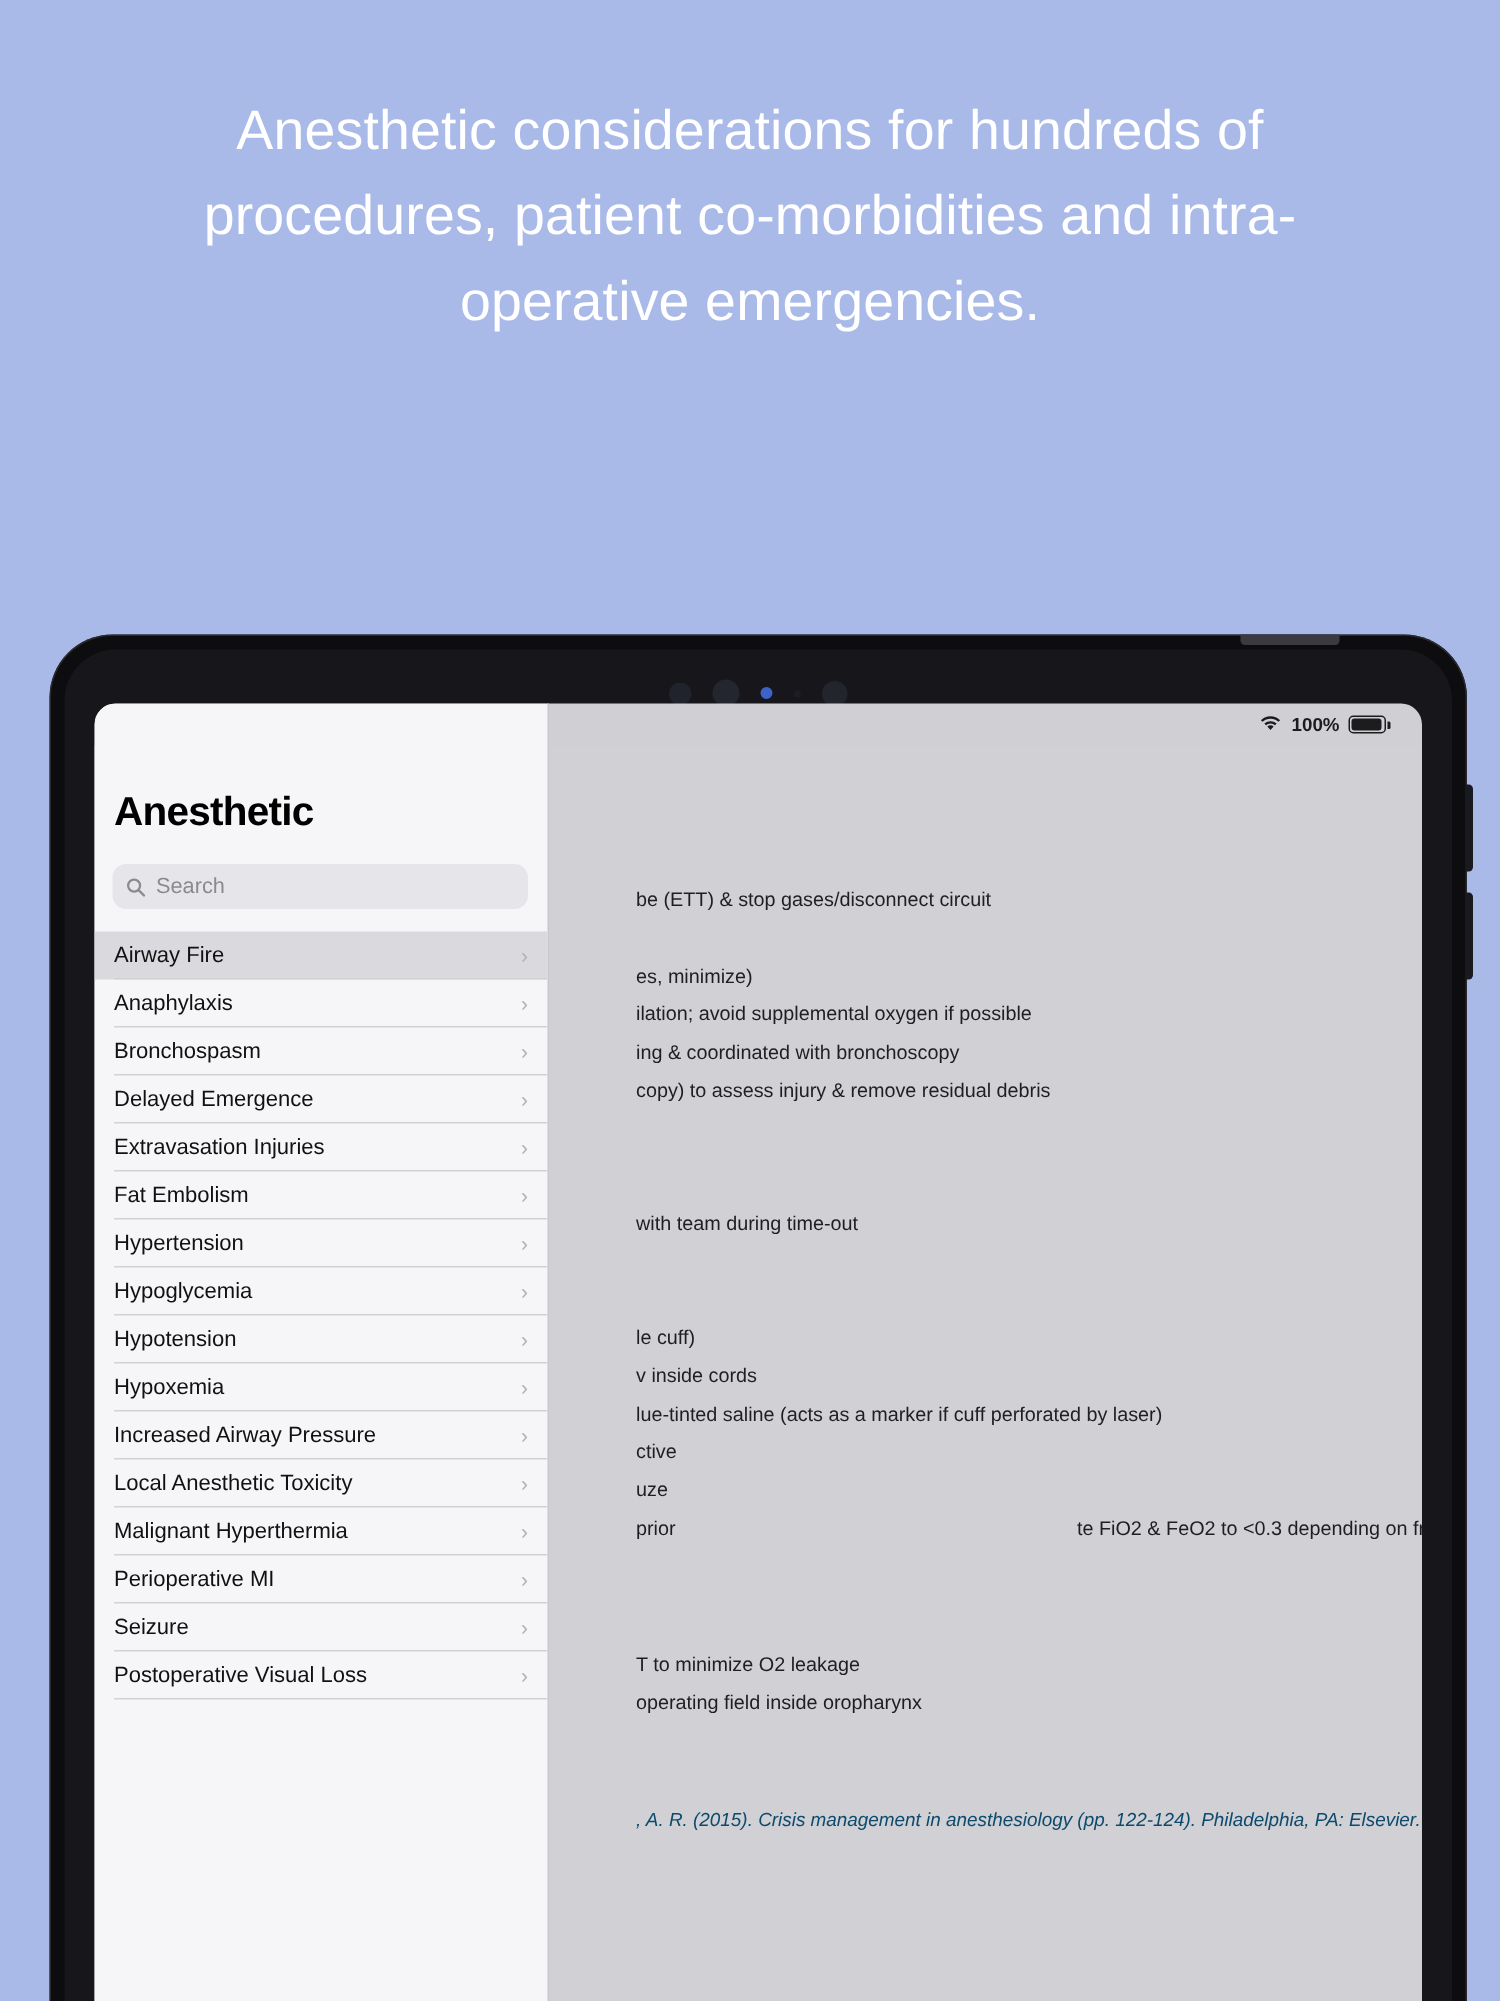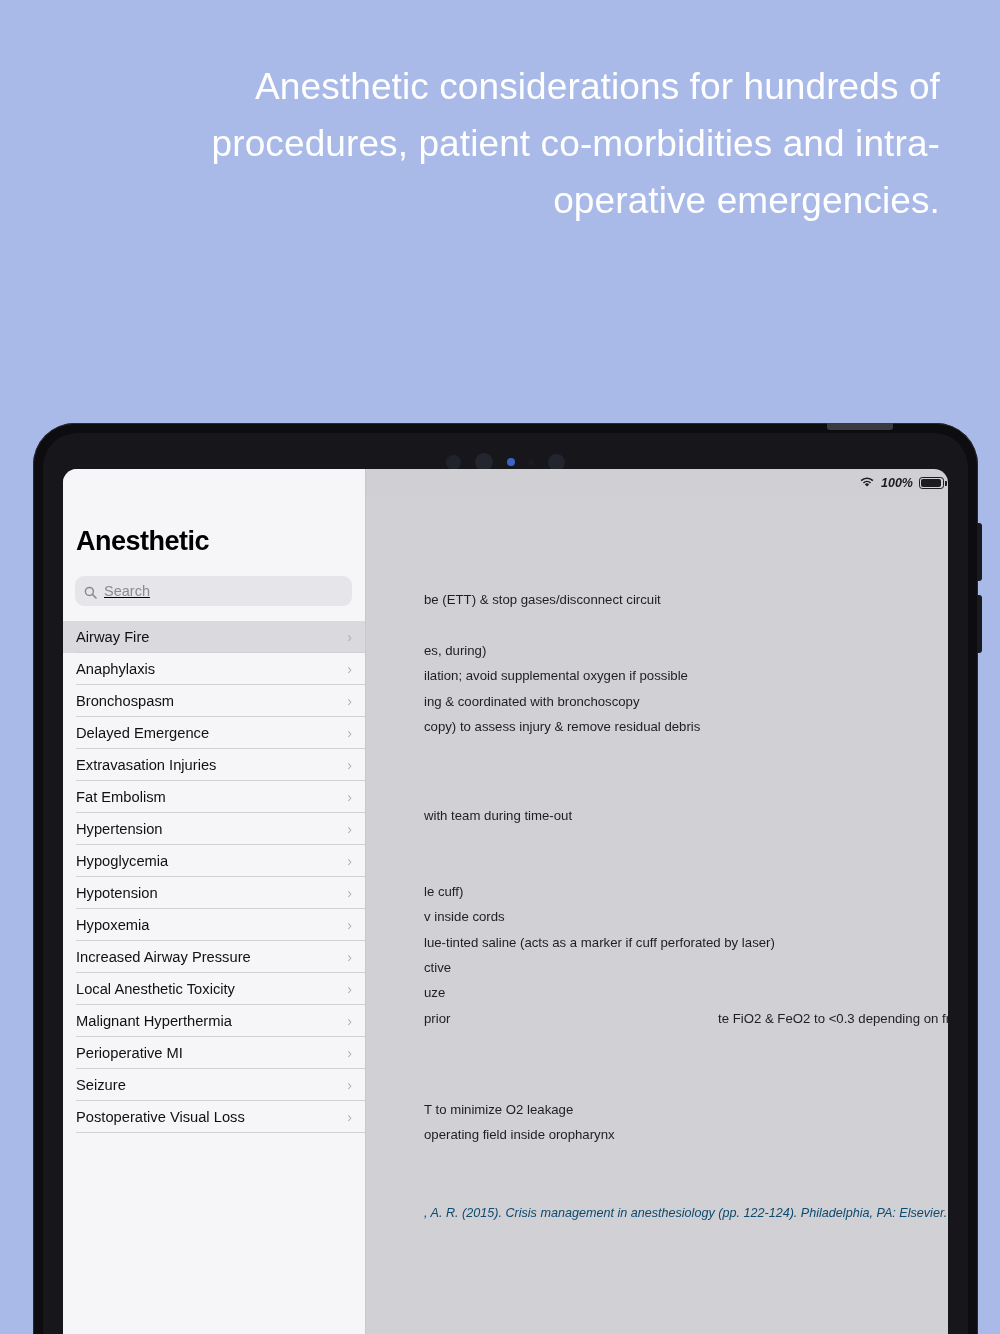--- a/index.html
+++ b/index.html
@@ -14,21 +14,21 @@
     font-family: "Liberation Sans", sans-serif;
     position: relative;
   }
 
   
   .headline {
     position: absolute;
     top: 58px;
     left: 60px;
     width: 880px;
-    text-align: right;
+    text-align: center;
     color: #ffffff;
     font-size: 37px;
     line-height: 57px;
     font-weight: 400;
     letter-spacing: 0.1px;
   }
 
   
   .device {
     position: absolute;
@@ -103,23 +103,22 @@
 
   
   .statusbar {
     position: absolute;
     top: 0; left: 0; right: 0;
     height: 28px;
     display: flex;
     align-items: center;
     font-size: 12.5px;
     color: #1c1c1e;
-    padding: 0 4px;
-    box-sizing: border-box;
-    font-style: italic;
+    padding: 0 24px;
+    box-sizing: border-box;
   }
   .statusbar .time { font-weight: 600; margin-right: 10px; letter-spacing: 0.1px;}
   .statusbar .date { font-weight: 600; letter-spacing: 0.1px;}
   .statusbar .right {
     margin-left: auto;
     display: flex;
     align-items: center;
     gap: 6px;
     font-size: 12.5px;
     font-weight: 600;
@@ -196,21 +195,20 @@
     left: 12px;
     width: 277px;
     height: 30px;
     background: #e6e6ea;
     border-radius: 9px;
     display: flex;
     align-items: center;
     padding: 0 9px;
     box-sizing: border-box;
     gap: 7px;
-    text-decoration: underline;
   }
   .search-icon { width: 13px; height: 13px; display: block; }
   .search-placeholder {
     font-size: 14.5px;
     color: #8a8a8f;
   }
   .list { position: absolute; top: 152px; left: 0; right: 0; }
   .list-item {
     height: 32px;
     display: flex;
@@ -270,21 +268,21 @@
         </span>
         <span>100%</span>
         <span class="battery">
             <span class="fill"></span>
           </span>
       </span>
     </div>
 
     <div class="detail">
       <div class="detail-line" style="top:94px;left:337px">be (ETT) &amp; stop gases/disconnect circuit</div>
-      <div class="detail-line" style="top:145px;left:337px">es, during)</div>
+      <div class="detail-line" style="top:145px;left:337px">es, minimize)</div>
       <div class="detail-line" style="top:170px;left:337px">ilation; avoid supplemental oxygen if possible</div>
       <div class="detail-line" style="top:196px;left:337px">ing &amp; coordinated with bronchoscopy</div>
       <div class="detail-line" style="top:221px;left:337px">copy) to assess injury &amp; remove residual debris</div>
       <div class="detail-line" style="top:310px;left:337px">with team during time-out</div>
       <div class="detail-line" style="top:386px;left:337px">le cuff)</div>
       <div class="detail-line" style="top:411px;left:337px">v inside cords</div>
       <div class="detail-line" style="top:437px;left:337px">lue-tinted saline (acts as a marker if cuff perforated by laser)</div>
       <div class="detail-line" style="top:462px;left:337px">ctive</div>
       <div class="detail-line" style="top:487px;left:337px">uze</div>
       <div class="detail-line" style="top:513px;left:337px">prior</div>

